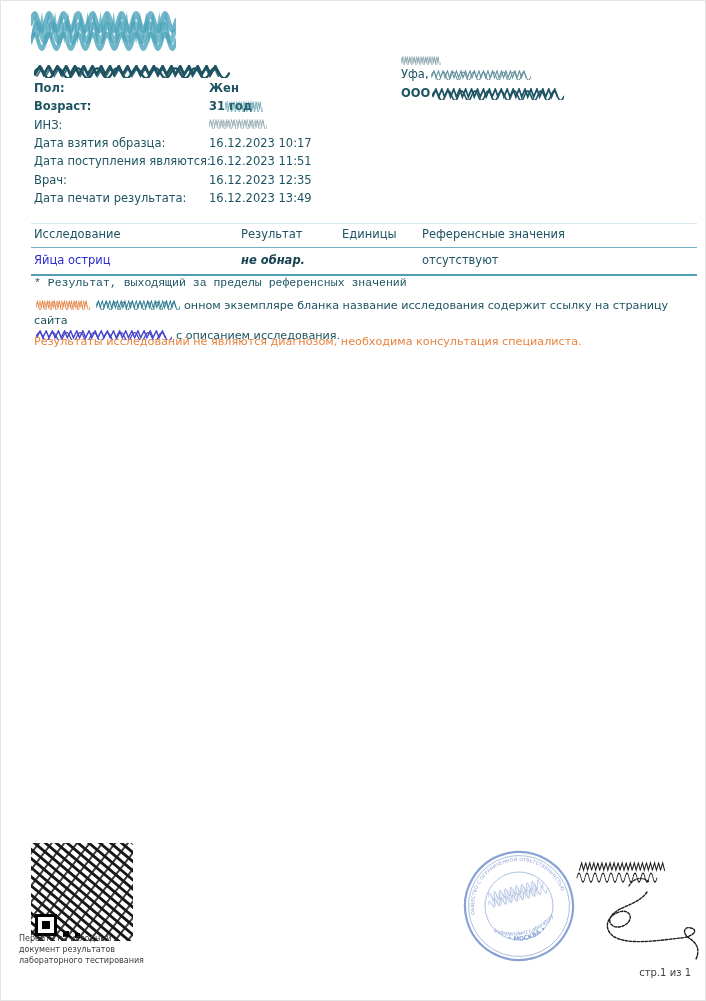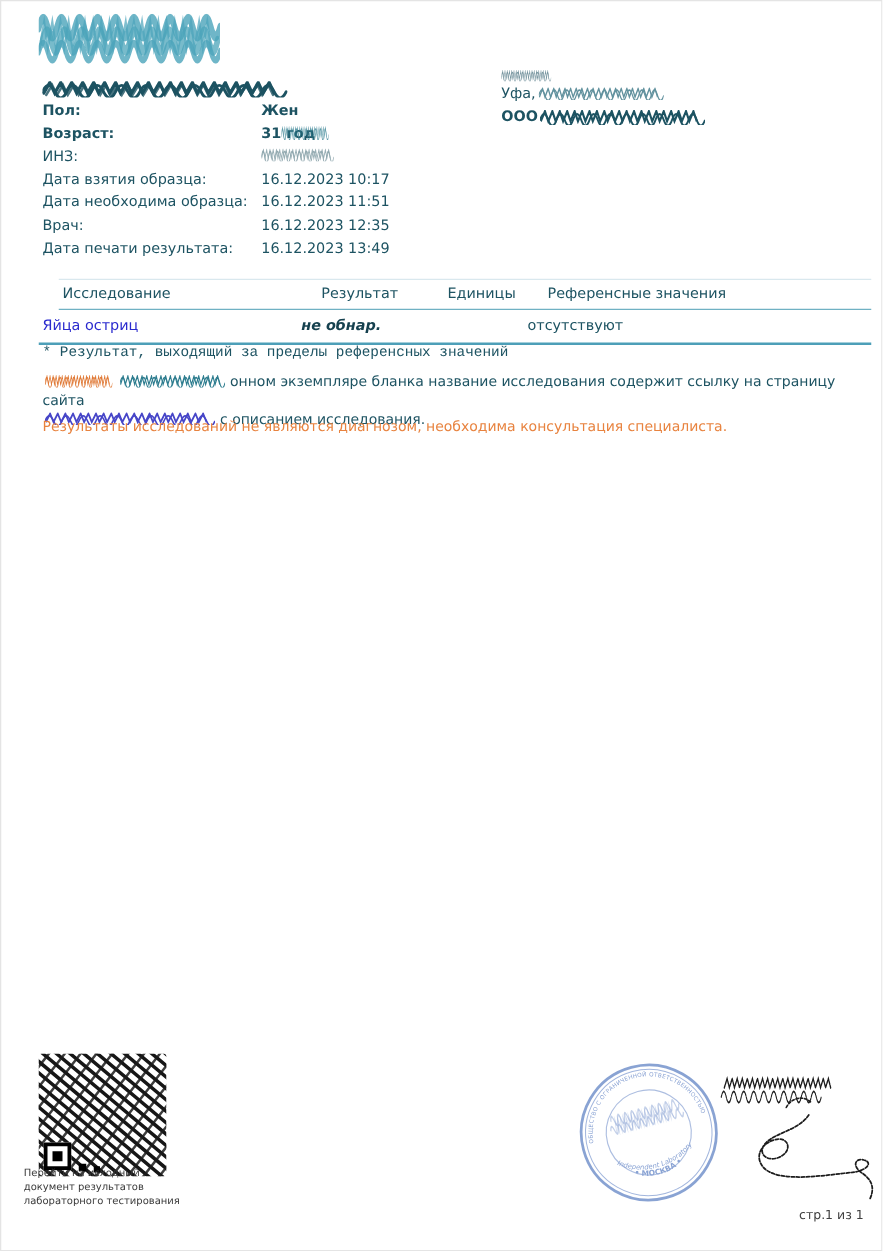--- a/index.html
+++ b/index.html
@@ -14,21 +14,21 @@
   .prow.bold .lbl,.prow.bold .val{font-weight:bold;}
   
   .org{position:absolute;left:400px;top:55px;font-size:11.5px;line-height:19px;}
   .org .oline{display:flex;align-items:center;white-space:nowrap;}
   .scb{display:inline-block;}
   .inline-scb{vertical-align:-1px;margin:0 4px 0 2px;}
   
   .tbl{position:absolute;left:30px;top:222px;width:666px;font-size:11.5px;}
   .thead,.trow{display:grid;grid-template-columns:207px 101px 80px auto;}
   .thead{border-top:1px solid #d9e8ee;border-bottom:1.5px solid #6fb1c3;
-         padding:3px 0 6px 3px;margin-left:16px;}
+         padding:3px 0 6px 3px;}
   .trow{border-bottom:2px solid #4d9fb8;padding:5px 0 7px 3px;}
   .link{color:#2a2ace;cursor:pointer;}
   .resval{font-weight:bold;color:#16414f;font-style:italic;}
   .note1{position:absolute;left:33px;top:275px;font-size:11.5px;font-family:Liberation Mono, monospace;}
   .info{position:absolute;left:33px;top:297px;font-size:11.2px;line-height:15px;width:650px;}
   .disclaimer{position:absolute;left:33px;top:334px;font-size:11.2px;color:#e8833f;}
   
   .qr-caption{position:absolute;left:18px;top:932px;width:170px;text-align:left;
               font-size:8px;line-height:11px;color:#3a3a3a;}
   .footer-page{position:absolute;right:14px;top:966px;font-size:10px;color:#3f3f3f;}
@@ -78,21 +78,21 @@
               <use href="#zig" transform="scale(0.29,0.85)" stroke-width="2.2" opacity="0.9"></use>
               <use href="#wave" transform="translate(0,1) scale(0.29,0.8)" stroke-width="2"></use>
             </g>
           </svg></span>
     </div>
     <div class="prow">
       <span class="lbl">Дата взятия образца:</span>
       <span class="val">16.12.2023 10:17</span>
     </div>
     <div class="prow">
-      <span class="lbl">Дата необходима образца:</span>
+      <span class="lbl">Дата поступления являются:</span>
       <span class="val">16.12.2023 11:51</span>
     </div>
     <div class="prow">
       <span class="lbl">Врач:</span>
       <span class="val">16.12.2023 12:35</span>
     </div>
     <div class="prow">
       <span class="lbl">Дата печати результата:</span>
       <span class="val">16.12.2023 13:49</span>
     </div>

